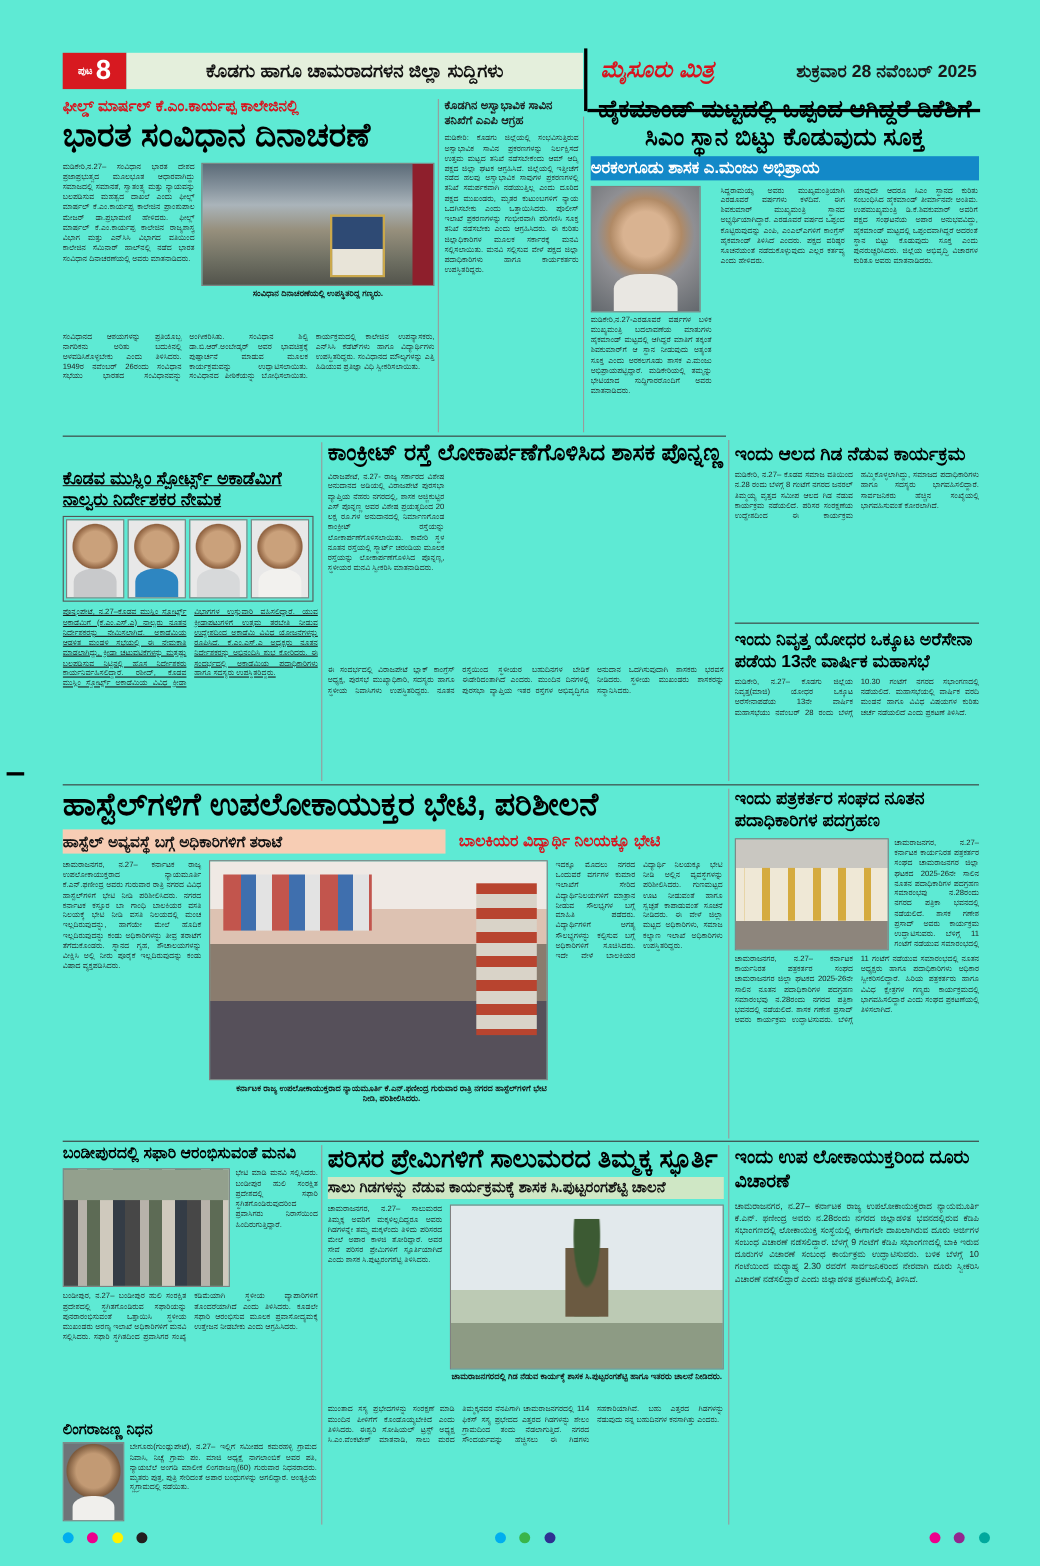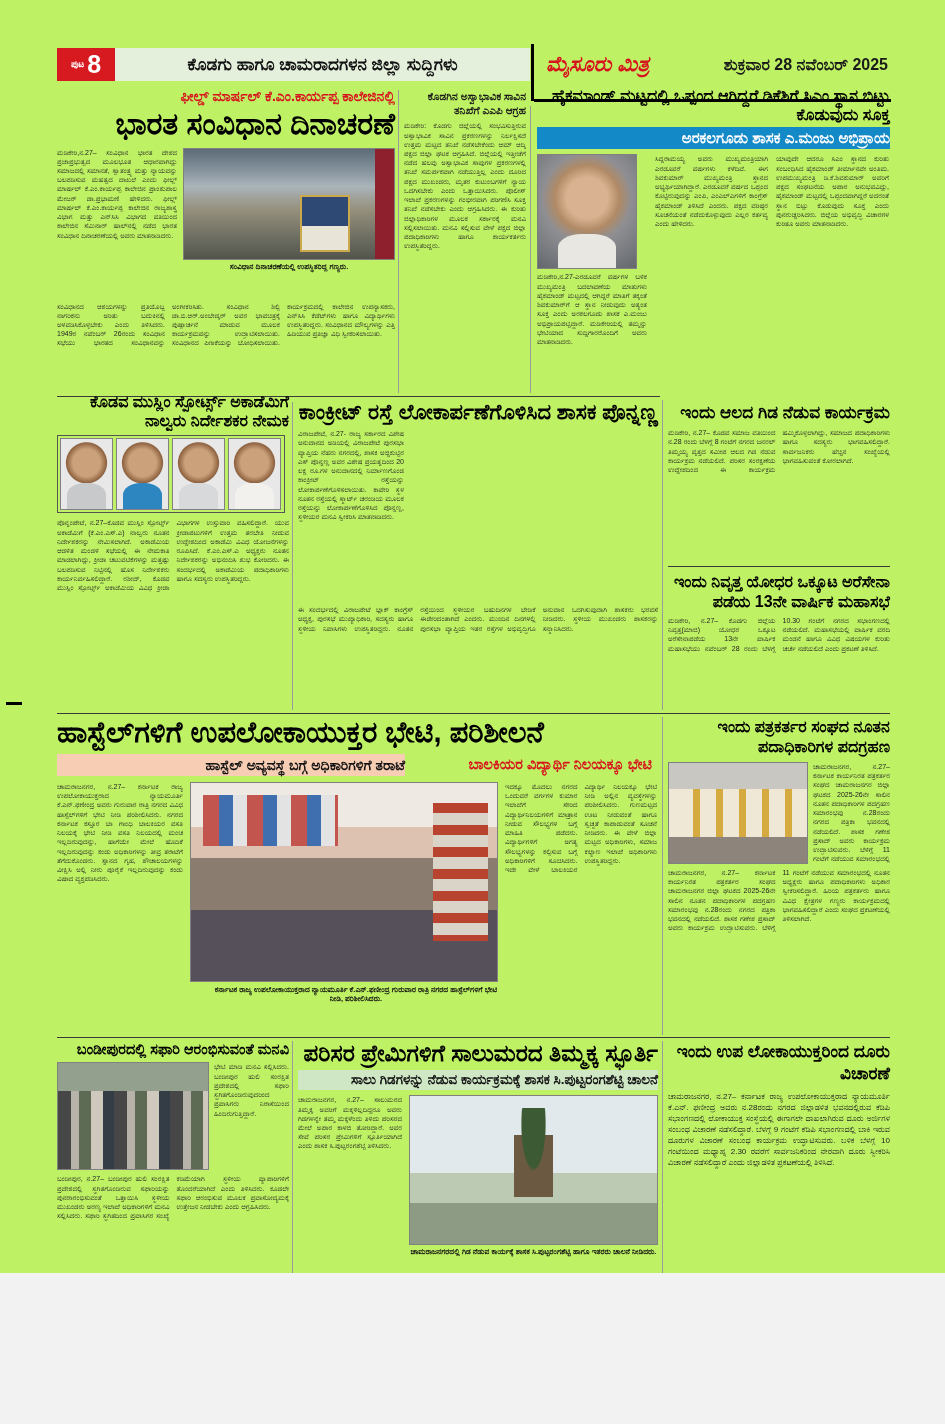--- a/index.html
+++ b/index.html
@@ -1,19 +1,19 @@
 <!DOCTYPE html>
 <html><head>
 <meta charset="utf-8">
 <style>
   html,body{margin:0;padding:0;background:#f2f2f2;}
-  #page{position:relative;width:945px;height:1273px;background:#bef264;margin:0 auto;
+  #page{position:relative;width:945px;height:1424px;background:#5eead4;margin:0 auto;
         font-family:"Liberation Sans","DejaVu Sans",sans-serif;color:#1a1a1a;overflow:hidden;}
   .abs{position:absolute;}
-  .center{text-align:right;}
+  .center{text-align:left;}
   .bold{font-weight:bold;}
   .red{color:#d7141e;}
   .body-txt{font-size:7px;line-height:1.32;text-align:justify;color:#222;overflow:hidden;}
   .body-md{font-size:8px;line-height:1.38;text-align:justify;color:#222;overflow:hidden;}
   .cols2{column-count:2;column-gap:7px;}
   .cols3{column-count:3;column-gap:7px;}
   .caption{font-size:7.5px;font-weight:bold;text-align:center;color:#111;line-height:1.25;}
   .vline{background:#9a9a9a;width:1px;}
   .hline{background:#3a3a3a;height:1px;}
   .ph{border:1px solid #808080;position:relative;overflow:hidden;box-sizing:border-box;}
@@ -81,35 +81,35 @@
   <div class="abs vline" style="left:398px;top:90px;height:303px;"></div>
 
   <div class="abs" style="left:404px;top:90px;width:122px;">
     <div class="center bold" style="font-size:10.5px;line-height:1.3;">ಕೊಡಗಿನ ಅಸ್ವಾಭಾವಿಕ ಸಾವಿನ ತನಿಖೆಗೆ ಎಎಪಿ ಆಗ್ರಹ</div>
     <div class="body-txt" style="height:255px;margin-top:4px;">ಮಡಿಕೇರಿ: ಕೊಡಗು ಜಿಲ್ಲೆಯಲ್ಲಿ ಸಂಭವಿಸುತ್ತಿರುವ ಅಸ್ವಾಭಾವಿಕ ಸಾವಿನ ಪ್ರಕರಣಗಳನ್ನು ನಿರ್ಲಕ್ಷಿಸದೆ ಉತ್ತಮ ಮಟ್ಟದ ತನಿಖೆ ನಡೆಸಬೇಕೆಂದು ಆಮ್ ಆದ್ಮಿ ಪಕ್ಷದ ಜಿಲ್ಲಾ ಘಟಕ ಆಗ್ರಹಿಸಿದೆ. ಜಿಲ್ಲೆಯಲ್ಲಿ ಇತ್ತೀಚೆಗೆ ನಡೆದ ಹಲವು ಅಸ್ವಾಭಾವಿಕ ಸಾವುಗಳ ಪ್ರಕರಣಗಳಲ್ಲಿ ತನಿಖೆ ಸಮರ್ಪಕವಾಗಿ ನಡೆಯುತ್ತಿಲ್ಲ ಎಂದು ದೂರಿದ ಪಕ್ಷದ ಮುಖಂಡರು, ಮೃತರ ಕುಟುಂಬಗಳಿಗೆ ನ್ಯಾಯ ಒದಗಿಸಬೇಕು ಎಂದು ಒತ್ತಾಯಿಸಿದರು. ಪೊಲೀಸ್ ಇಲಾಖೆ ಪ್ರಕರಣಗಳನ್ನು ಗಂಭೀರವಾಗಿ ಪರಿಗಣಿಸಿ ಸೂಕ್ತ ತನಿಖೆ ನಡೆಸಬೇಕು ಎಂದು ಆಗ್ರಹಿಸಿದರು. ಈ ಕುರಿತು ಜಿಲ್ಲಾಧಿಕಾರಿಗಳ ಮೂಲಕ ಸರ್ಕಾರಕ್ಕೆ ಮನವಿ ಸಲ್ಲಿಸಲಾಯಿತು. ಮನವಿ ಸಲ್ಲಿಸುವ ವೇಳೆ ಪಕ್ಷದ ಜಿಲ್ಲಾ ಪದಾಧಿಕಾರಿಗಳು ಹಾಗೂ ಕಾರ್ಯಕರ್ತರು ಉಪಸ್ಥಿತರಿದ್ದರು.</div>
   </div>
 
   <div class="abs vline" style="left:530px;top:106px;height:287px;"></div>
 
   <div class="abs" style="left:537px;top:86px;width:353px;">
-    <div class="headline" style="font-size:16px;line-height:1.2;text-align:right;">ಹೈಕಮಾಂಡ್ ಮಟ್ಟದಲ್ಲಿ ಒಪ್ಪಂದ ಆಗಿದ್ದರೆ ಡಿಕೆಶಿಗೆ ಸಿಎಂ ಸ್ಥಾನ ಬಿಟ್ಟು ಕೊಡುವುದು ಸೂಕ್ತ</div>
+    <div class="headline" style="font-size:22px;line-height:1.2;text-align:center;">ಹೈಕಮಾಂಡ್ ಮಟ್ಟದಲ್ಲಿ ಒಪ್ಪಂದ ಆಗಿದ್ದರೆ ಡಿಕೆಶಿಗೆ ಸಿಎಂ ಸ್ಥಾನ ಬಿಟ್ಟು ಕೊಡುವುದು ಸೂಕ್ತ</div>
     <div class="strip-blue center" style="height:22px;line-height:22px;font-size:15px;margin-top:3px;">ಅರಕಲಗೂಡು ಶಾಸಕ ಎ.ಮಂಜು ಅಭಿಪ್ರಾಯ</div>
     <div style="display:flex;gap:8px;margin-top:5px;">
       <div style="width:110px;">
         <div class="ph ph-manju" style="width:100px;height:115px;"></div>
         <div class="body-txt" style="height:98px;margin-top:3px;">ಮಡಿಕೇರಿ,ನ.27-ಎರಡೂವರೆ ವರ್ಷಗಳ ಬಳಿಕ ಮುಖ್ಯಮಂತ್ರಿ ಬದಲಾವಣೆಯ ಮಾತುಗಳು ಹೈಕಮಾಂಡ್ ಮಟ್ಟದಲ್ಲಿ ಆಗಿದ್ದರೆ ಮಾತಿಗೆ ತಕ್ಕಂತೆ ಶಿವಕುಮಾರ್‌ಗೆ ಆ ಸ್ಥಾನ ನೀಡುವುದು ಅತ್ಯಂತ ಸೂಕ್ತ ಎಂದು ಅರಕಲಗೂಡು ಶಾಸಕ ಎ.ಮಂಜು ಅಭಿಪ್ರಾಯಪಟ್ಟಿದ್ದಾರೆ. ಮಡಿಕೇರಿಯಲ್ಲಿ ತಮ್ಮನ್ನು ಭೇಟಿಯಾದ ಸುದ್ದಿಗಾರರೊಂದಿಗೆ ಅವರು ಮಾತನಾಡಿದರು.</div>
       </div>
       <div class="body-txt" style="width:113px;height:218px;">ಸಿದ್ದರಾಮಯ್ಯ ಅವರು ಮುಖ್ಯಮಂತ್ರಿಯಾಗಿ ಎರಡೂವರೆ ವರ್ಷಗಳು ಕಳೆದಿವೆ. ಈಗ ಶಿವಕುಮಾರ್ ಮುಖ್ಯಮಂತ್ರಿ ಸ್ಥಾನದ ಅಭ್ಯರ್ಥಿಯಾಗಿದ್ದಾರೆ. ಎರಡೂವರೆ ವರ್ಷದ ಒಪ್ಪಂದ ಕೊಟ್ಟಿರುವುದನ್ನು ಎಂಪಿ, ಎಂಎಲ್‌ಎಗಳಿಗೆ ಕಾಂಗ್ರೆಸ್ ಹೈಕಮಾಂಡ್ ತಿಳಿಸಿದೆ ಎಂದರು. ಪಕ್ಷದ ವರಿಷ್ಠರ ಸೂಚನೆಯಂತೆ ನಡೆದುಕೊಳ್ಳುವುದು ಎಲ್ಲರ ಕರ್ತವ್ಯ ಎಂದು ಹೇಳಿದರು.</div>
       <div class="body-txt" style="width:113px;height:218px;">ಯಾವುದೇ ಆದರೂ ಸಿಎಂ ಸ್ಥಾನದ ಕುರಿತು ಸಂಬಂಧಿಸಿದ ಹೈಕಮಾಂಡ್ ತೀರ್ಮಾನವೇ ಅಂತಿಮ. ಉಪಮುಖ್ಯಮಂತ್ರಿ ಡಿ.ಕೆ.ಶಿವಕುಮಾರ್ ಅವರಿಗೆ ಪಕ್ಷದ ಸಂಘಟನೆಯ ಅಪಾರ ಅನುಭವವಿದ್ದು, ಹೈಕಮಾಂಡ್ ಮಟ್ಟದಲ್ಲಿ ಒಪ್ಪಂದವಾಗಿದ್ದರೆ ಅದರಂತೆ ಸ್ಥಾನ ಬಿಟ್ಟು ಕೊಡುವುದು ಸೂಕ್ತ ಎಂದು ಪುನರುಚ್ಚರಿಸಿದರು. ಜಿಲ್ಲೆಯ ಅಭಿವೃದ್ಧಿ ವಿಚಾರಗಳ ಕುರಿತೂ ಅವರು ಮಾತನಾಡಿದರು.</div>
     </div>
   </div>
 
   <div class="abs hline" style="left:57px;top:396px;width:603px;"></div>
 
-  <div class="abs" style="left:57px;top:392px;width:232px;">
+  <div class="abs" style="left:57px;top:426px;width:232px;text-decoration:underline;">
     <div class="headline center" style="font-size:16px;line-height:1.2;">ಕೊಡವ ಮುಸ್ಲಿಂ ಸ್ಪೋರ್ಟ್ಸ್ ಅಕಾಡೆಮಿಗೆ ನಾಲ್ವರು ನಿರ್ದೇಶಕರ ನೇಮಕ</div>
     <div style="display:flex;gap:3px;margin-top:5px;border:1px solid #555;padding:2px;width:228px;box-sizing:border-box;">
       <div class="ph ph-face cl-1" style="width:53px;height:72px;"></div>
       <div class="ph ph-face cl-2" style="width:53px;height:72px;"></div>
       <div class="ph ph-face cl-3" style="width:53px;height:72px;"></div>
       <div class="ph ph-face cl-4" style="width:53px;height:72px;"></div>
     </div>
     <div class="body-txt cols2" style="height:185px;margin-top:5px;">ಪೊನ್ನಂಪೇಟೆ, ನ.27–ಕೊಡವ ಮುಸ್ಲಿಂ ಸ್ಪೋರ್ಟ್ಸ್ ಅಕಾಡೆಮಿಗೆ (ಕೆ.ಎಂ.ಎಸ್.ಎ) ನಾಲ್ವರು ನೂತನ ನಿರ್ದೇಶಕರನ್ನು ನೇಮಿಸಲಾಗಿದೆ. ಅಕಾಡೆಮಿಯ ಆಡಳಿತ ಮಂಡಳಿ ಸಭೆಯಲ್ಲಿ ಈ ನೇಮಕಾತಿ ಮಾಡಲಾಗಿದ್ದು, ಕ್ರೀಡಾ ಚಟುವಟಿಕೆಗಳನ್ನು ಮತ್ತಷ್ಟು ಬಲಪಡಿಸುವ ನಿಟ್ಟಿನಲ್ಲಿ ಹೊಸ ನಿರ್ದೇಶಕರು ಕಾರ್ಯನಿರ್ವಹಿಸಲಿದ್ದಾರೆ. ರಶೀದ್, ಕೊಡವ ಮುಸ್ಲಿಂ ಸ್ಪೋರ್ಟ್ಸ್ ಅಕಾಡೆಮಿಯ ವಿವಿಧ ಕ್ರೀಡಾ ವಿಭಾಗಗಳ ಉಸ್ತುವಾರಿ ವಹಿಸಲಿದ್ದಾರೆ. ಯುವ ಕ್ರೀಡಾಪಟುಗಳಿಗೆ ಉತ್ತಮ ತರಬೇತಿ ನೀಡುವ ಉದ್ದೇಶದಿಂದ ಅಕಾಡೆಮಿ ವಿವಿಧ ಯೋಜನೆಗಳನ್ನು ರೂಪಿಸಿದೆ. ಕೆ.ಎಂ.ಎಸ್.ಎ ಅಧ್ಯಕ್ಷರು ನೂತನ ನಿರ್ದೇಶಕರನ್ನು ಅಭಿನಂದಿಸಿ ಶುಭ ಕೋರಿದರು. ಈ ಸಂದರ್ಭದಲ್ಲಿ ಅಕಾಡೆಮಿಯ ಪದಾಧಿಕಾರಿಗಳು ಹಾಗೂ ಸದಸ್ಯರು ಉಪಸ್ಥಿತರಿದ್ದರು.</div>
   </div>
 

